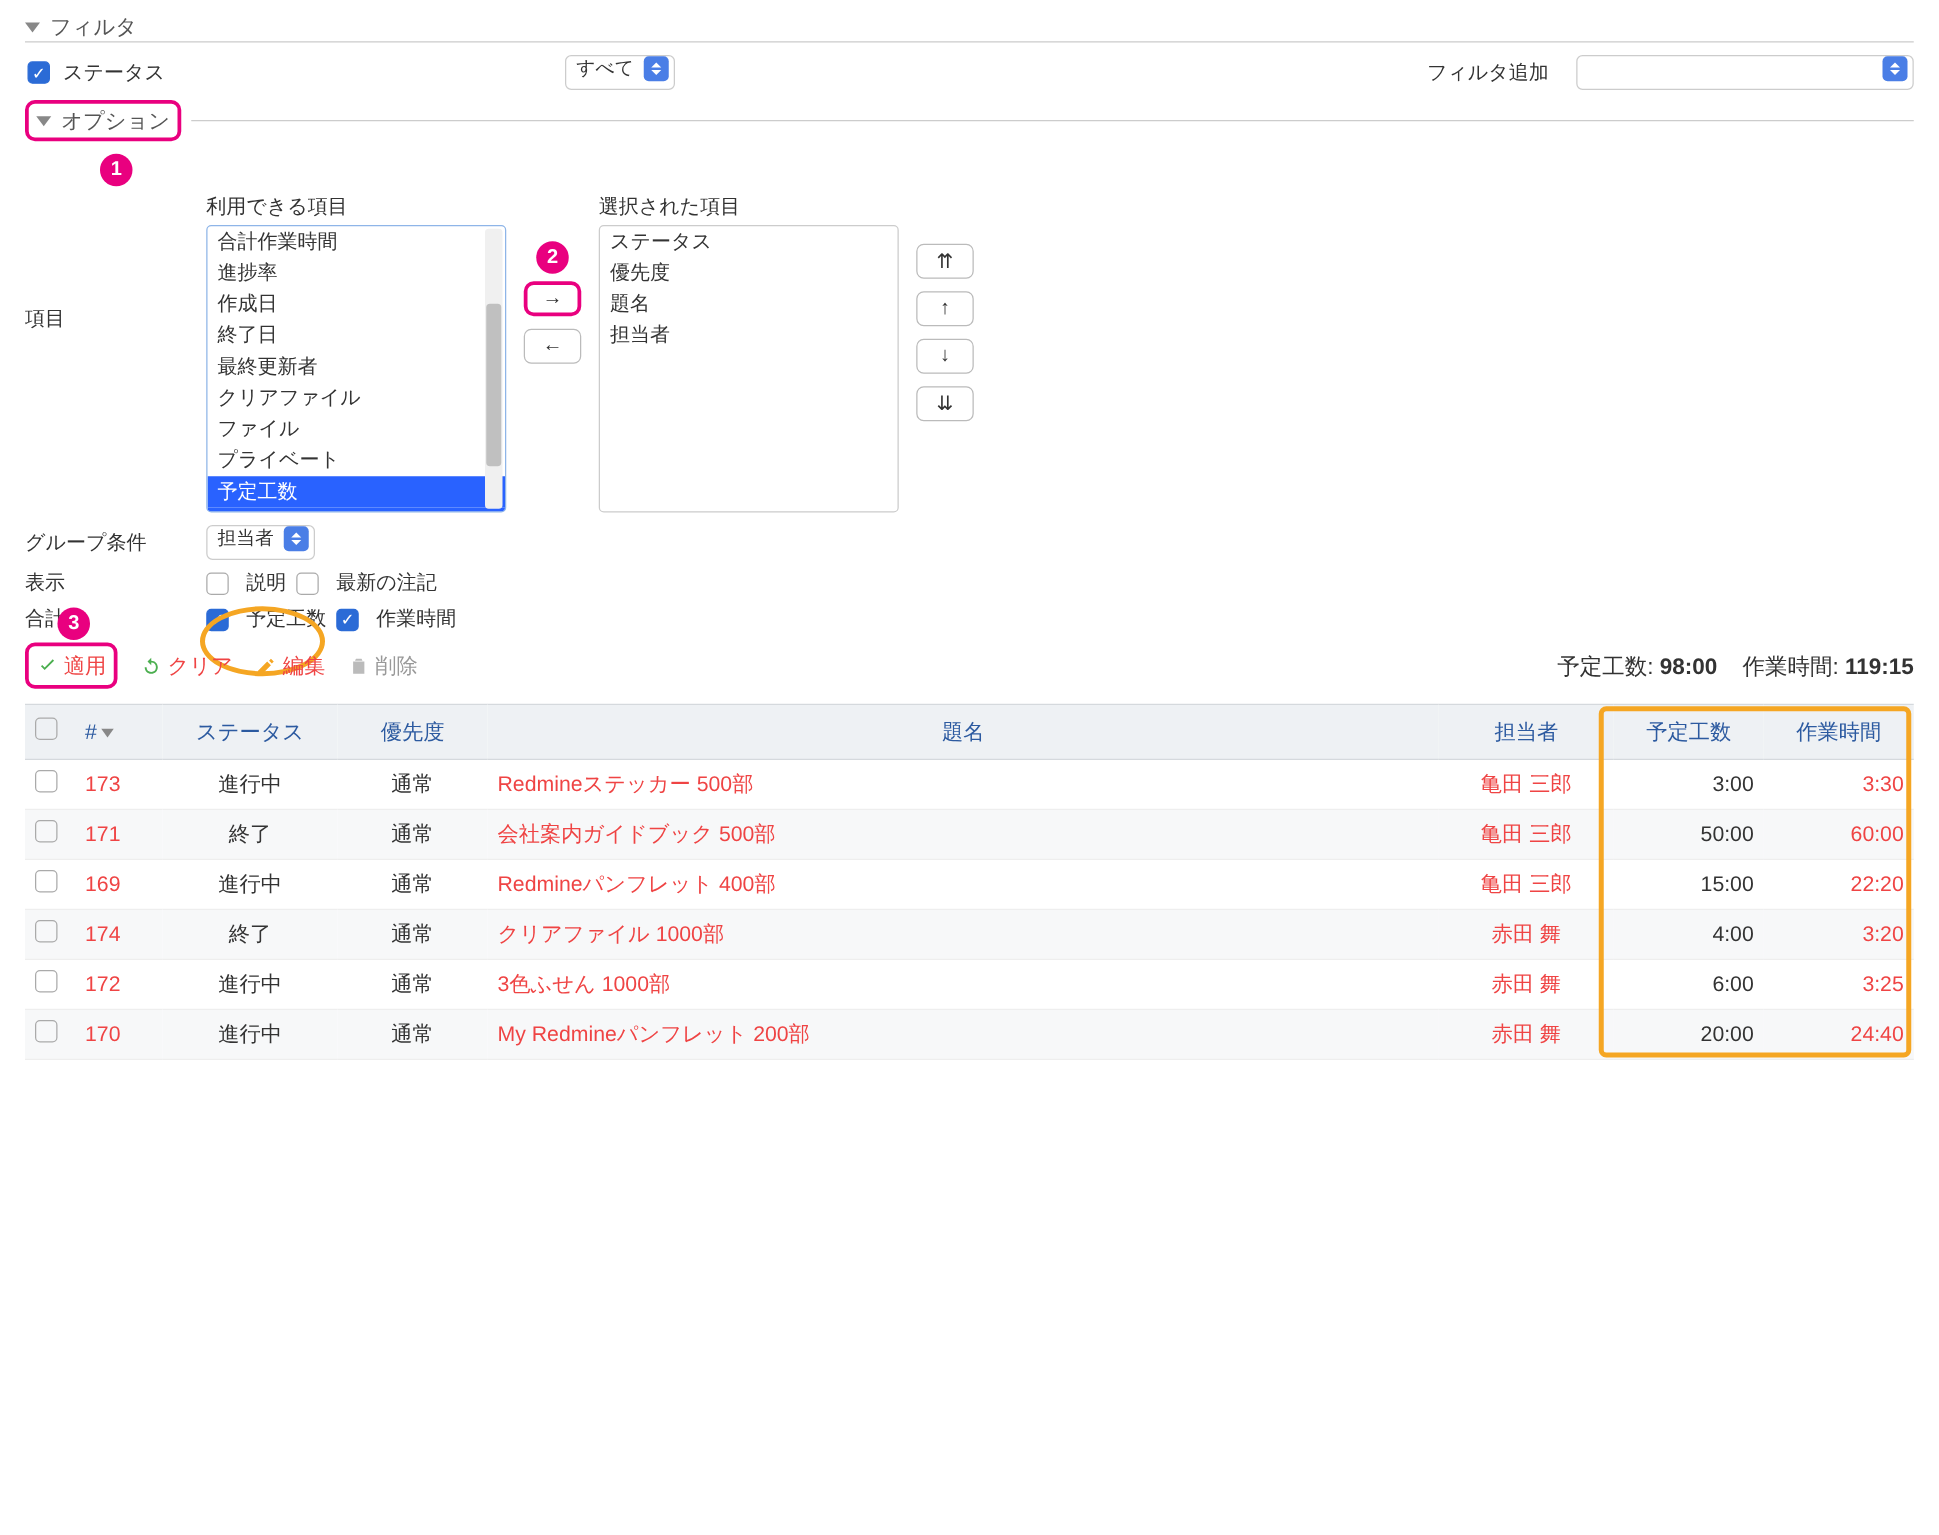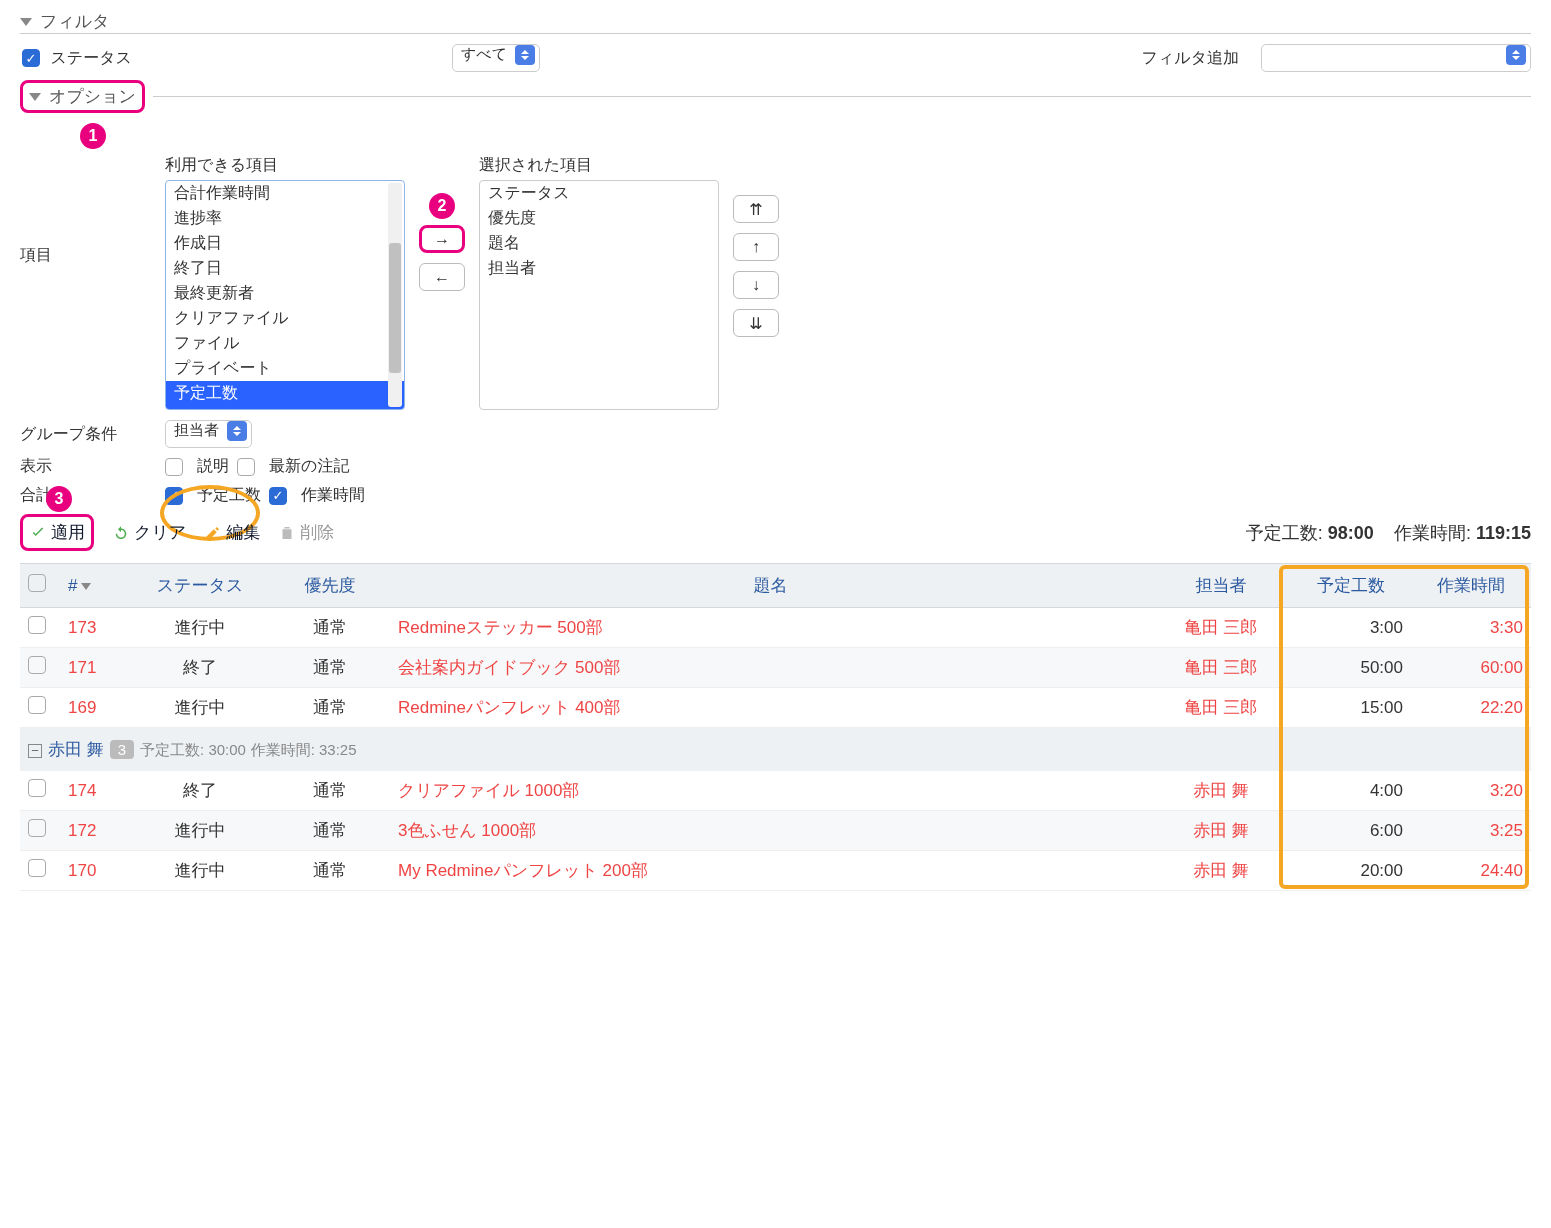--- a/index.html
+++ b/index.html
@@ -36,21 +36,21 @@
 .btn-small { width: 46px; height: 28px; border: 1px solid #bbb; border-radius: 6px; background: #fff; display: flex; align-items: center; justify-content: center; font-size: 16px; }
 .move-btns .hl { border: 3px solid #e9007f; border-radius: 8px; }
 .badge-2 { position: absolute; top: -32px; left: 24px; }
 .reorder-btns { display: flex; flex-direction: column; gap: 10px; padding: 0 14px; margin-top: 40px; }
 .circle-hl { display: inline-block; border: 4px solid #f5a623; border-radius: 50%; padding: 0 8px; position: absolute; left: 140px; top: 330px; width: 100px; height: 56px; pointer-events: none; }
 .opt-row { display: flex; align-items: center; margin-bottom: 8px; }
 .opt-row .lbl { width: 145px; }
 .opt-row .content { display: flex; align-items: center; gap: 8px; }
 .action-bar { display: flex; align-items: center; gap: 18px; margin-top: 6px; position: relative; }
 .badge-3 { position: absolute; top: -28px; left: 26px; }
-.act-btn { display: inline-flex; align-items: center; gap: 4px; color: #0f172a; font-size: 17px; }
+.act-btn { display: inline-flex; align-items: center; gap: 4px; color: #ef4444; font-size: 17px; }
 .act-btn.hl { border: 3px solid #e9007f; border-radius: 8px; padding: 4px 6px; }
 .act-btn.disabled { color: #999; }
 .icon { width: 18px; height: 18px; display: inline-block; }
 .totals { margin-left: auto; font-size: 18px; }
 .totals b { font-weight: bold; }
 table { width: 100%; border-collapse: collapse; margin-top: 12px; font-size: 17px; }
 thead th { background: #eef1f4; border-top: 1px solid #d5d9dd; border-bottom: 1px solid #d5d9dd; padding: 10px 8px; color: #2c5aa0; font-weight: normal; text-align: left; }
 thead th.center { text-align: center; }
 tbody tr.group td { background: #eef1f4; padding: 10px 8px; color: #555; }
 tbody tr.group .minus { display: inline-block; width: 14px; height: 14px; border: 1px solid #888; text-align: center; line-height: 11px; font-size: 13px; margin-right: 6px; color: #666; }
@@ -243,23 +243,20 @@
         <tr class="data">
           <td class="center"><span class="chk"></span></td>
     <td class="link">169</td>
     <td class="center">進行中</td>
     <td class="center">通常</td>
     <td class="link">Redmineパンフレット 400部</td>
     <td class="link center">亀田 三郎</td>
     <td class="right">15:00</td>
     <td class="link right">22:20</td>
         </tr>
-        <tr class="group">
-          <td colspan="8"><span class="minus">−</span><span class="name">赤田 舞</span><span class="count">3</span><span class="sub">予定工数: 30:00</span> <span class="sub">作業時間: 33:25</span></td>
-        </tr>
         <tr class="data">
           <td class="center"><span class="chk"></span></td>
     <td class="link">174</td>
     <td class="center">終了</td>
     <td class="center">通常</td>
     <td class="link">クリアファイル 1000部</td>
     <td class="link center">赤田 舞</td>
     <td class="right">4:00</td>
     <td class="link right">3:20</td>
         </tr>

